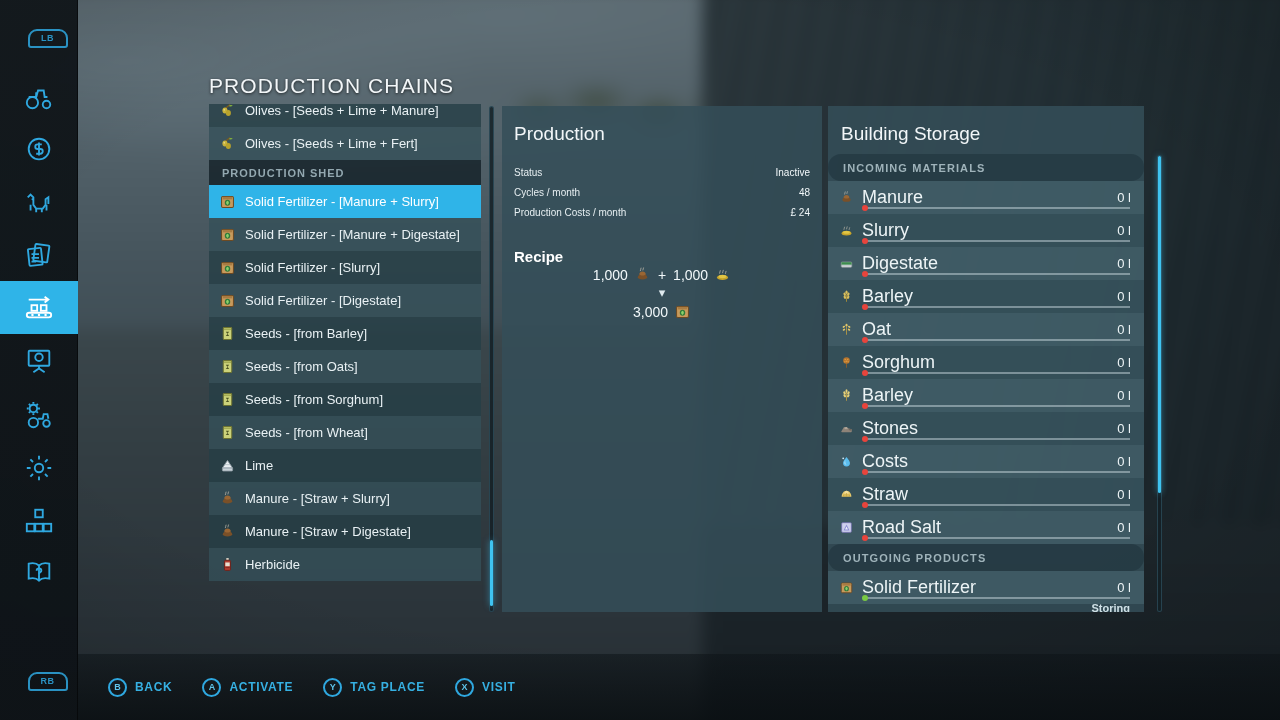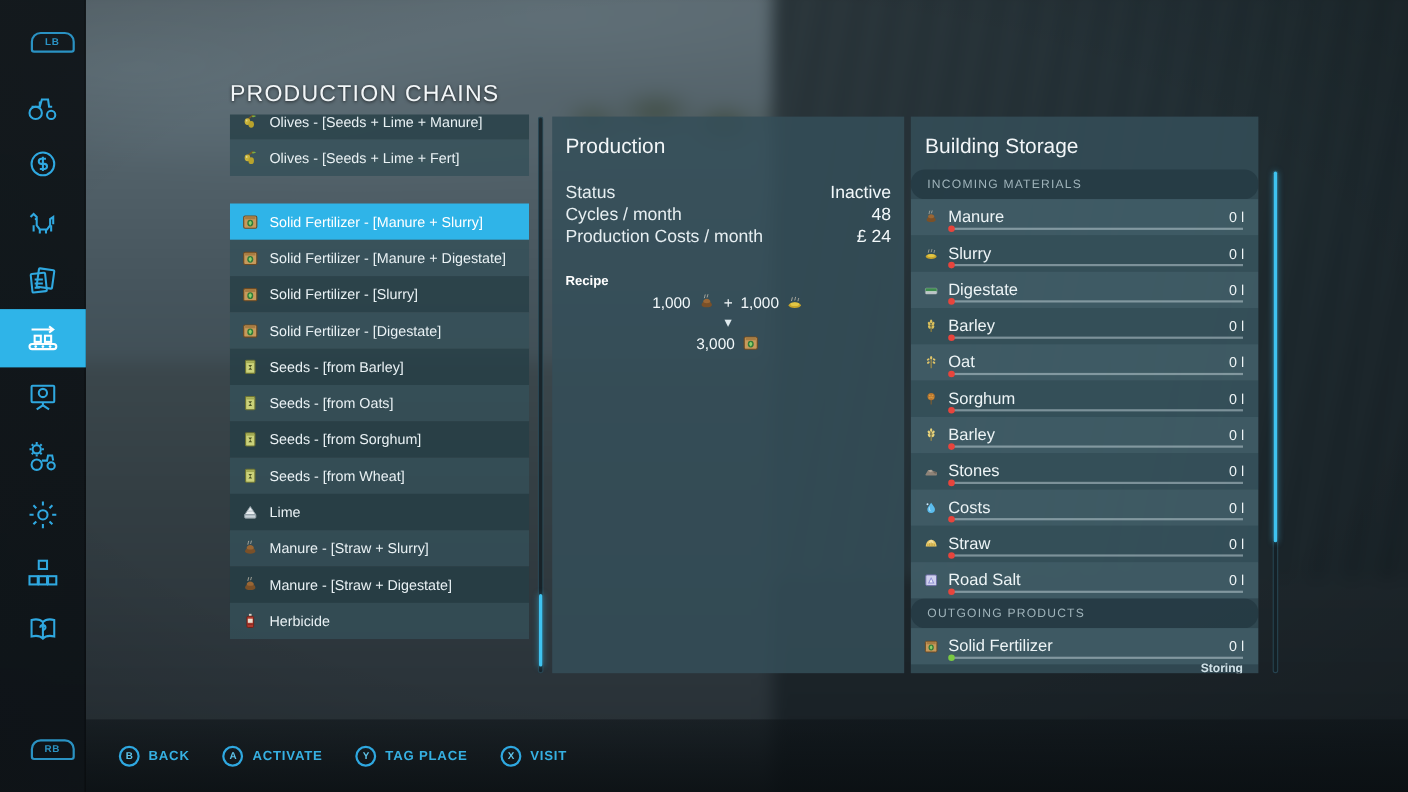--- a/index.html
+++ b/index.html
@@ -126,26 +126,26 @@
     left: 502px; top: 106px; width: 320px; height: 506px;
     background: rgba(52,78,88,.86);
   }
   #prod-panel .ptitle {
     position: absolute; left: 12px; top: 17px;
     font-size: 19px; color: #f2f6f8; font-weight: 400;
   }
   .kv {
     position: absolute; left: 12px; width: 296px;
     display: flex; justify-content: space-between;
-    font-size: 16px; color: #e6eef1;
+    font-size: 10px; color: #e6eef1;
   }
   .kv .v { color: #f2f8fa; }
   #prod-panel .recipe-label {
     position: absolute; left: 12px; top: 142px;
-    font-size: 12px; font-weight: bold; color: #ffffff;
+    font-size: 15px; font-weight: bold; color: #ffffff;
   }
   #recipe {
     position: absolute; left: 0; top: 160px; width: 320px;
     text-align: center; color: #f2f8fa; font-size: 14px;
   }
   #recipe .line { display: flex; align-items: center; justify-content: center; gap: 6px; }
   #recipe .chev { margin: 2px 0 3px 0; color: #dfeaee; font-size: 13px; }
 
   
   #store-panel {
@@ -153,29 +153,29 @@
     background: rgba(52,78,88,.86);
   }
   #store-panel .ptitle {
     position: absolute; left: 13px; top: 17px;
     font-size: 19px; color: #f2f6f8; font-weight: 400;
   }
   #store-body { position: absolute; left: 0; top: 48px; width: 316px; }
   .st-head {
     height: 27px; display: flex; align-items: center; padding-left: 15px;
     background: rgba(30,50,58,.55);
-    color: #9fb3ba; font-size: 11px; font-weight: normal; letter-spacing: 1.1px; border-radius: 13px;
+    color: #9fb3ba; font-size: 11px; font-weight: bold; letter-spacing: 1.1px; border-radius: 13px;
   }
   .st-row {
     height: 33px; position: relative; padding: 0 13px 0 11px;
     display: flex; align-items: center; gap: 8px;
   }
   .st-row.odd  { background: rgba(54,83,93,.55); }
   .st-row.even { background: rgba(78,109,119,.48); }
-  .st-row .name { font-size: 15px; color: #edf4f6; flex: 1; }
+  .st-row .name { font-size: 18px; color: #edf4f6; flex: 1; }
   .st-row .amt  { font-size: 13px; color: #edf4f6; }
   .st-bar {
     position: absolute; left: 36px; right: 14px; bottom: 5px; height: 2px;
     background: rgba(225,238,242,.42);
   }
   .st-dot {
     position: absolute; left: 34px; bottom: 3px;
     width: 6px; height: 6px; border-radius: 50%;
   }
   .st-sub {
@@ -348,20 +348,23 @@
           <svg viewBox="0 0 20 20">
             <path d="M13 3l-5 4" stroke="#7a5a20" stroke-width="1.6" fill="none"></path>
             <path d="M12 4c2-1 4 0 4 0s-2 2-4 1z" fill="#7fae3e"></path>
             <ellipse cx="7" cy="10" rx="3" ry="3.6" fill="#c9b33a"></ellipse>
             <ellipse cx="11" cy="13" rx="3" ry="3.6" fill="#b9a32c"></ellipse>
             <ellipse cx="6.2" cy="9" rx=".9" ry="1.2" fill="#e6d88a"></ellipse>
           </svg>
         </span>
         <span class="lbl">Olives - [Seeds + Lime + Fert]</span>
       </div>
+      <div class="list-head" style="position: absolute; left: 0px; top: 56px; width: 272px;">
+        <span>PRODUCTION SHED</span>
+      </div>
       <div class="list-row sel" style="position: absolute; left: 0px; top: 81px; width: 272px;">
         <span class="ic ">
           <svg viewBox="0 0 20 20">
             <rect x="3" y="4" width="14" height="13" rx="1.5" fill="#c79a5c" stroke="#6d4a22" stroke-width="1.2"></rect>
             <path d="M4.5 4.5h11v3h-11z" fill="#a87c42"></path>
             <ellipse cx="10" cy="11.5" rx="3.2" ry="3.6" fill="#2f7a3a"></ellipse>
             <path d="M10 9c2 1 2.4 3.2 0 5-2.4-1.8-2-4 0-5z" fill="#8dd06a"></path>
           </svg>
         </span>
         <span class="lbl">Solid Fertilizer - [Manure + Slurry]</span>

